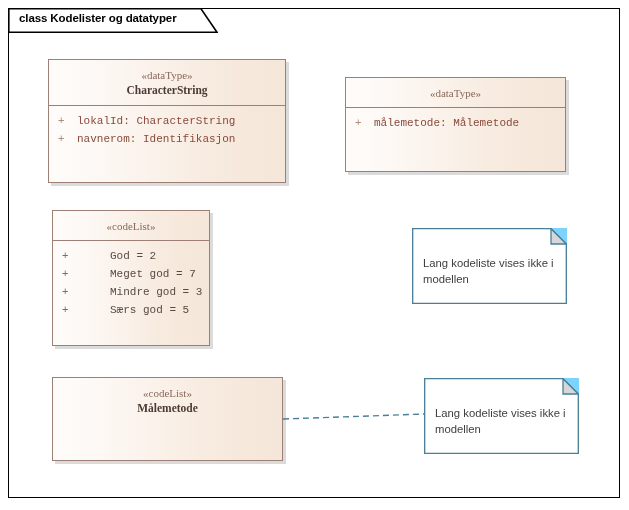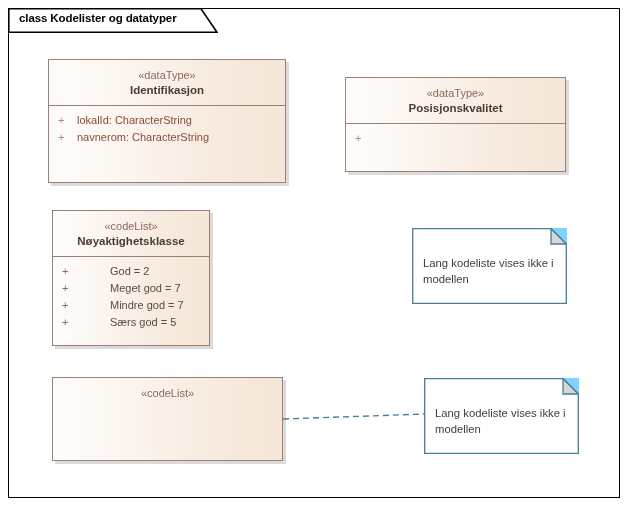--- a/index.html
+++ b/index.html
@@ -62,20 +62,21 @@
     box-sizing: border-box;
     border: 1px solid #9e7f76;
     background: linear-gradient(to right, #fefcfa 0%, #fdf8f4 22%, #f7eade 72%, #f4e6d8 100%);
     box-shadow: 3px 3px 0 0 rgba(160,160,160,0.38);
   }
   .uml-head {
     padding-top: 8px;
     padding-bottom: 7px;
     text-align: center;
     line-height: 1.28;
+    font-family: Liberation Serif, serif;
   }
   .stereotype {
     display: block;
     font-size: 11px;
     color: #8a6a5c;
     letter-spacing: 0px;
   }
   .classname {
     display: block;
     font-size: 11.5px;
@@ -103,20 +104,21 @@
   .attr-vis {
     width: 28px;
     flex: 0 0 28px;
     text-align: left;
     padding-left: 9px;
     box-sizing: border-box;
     color: #b08a7a;
   }
   .attr-text {
     color: #8a4a3c;
+    font-family: Liberation Mono, monospace;
   }
   
   .codelist .attr-row { color: #5b4a42; }
   .codelist .attr-text { color: #5b4a42; margin-left: 29px; }
   .codelist .attr-vis { color: #8a6a5c; }
 
   
   .note {
     position: absolute;
     box-sizing: border-box;
@@ -152,77 +154,77 @@
   <div class="frame-tab">
     <svg class="tab-shape" width="210" height="25" viewBox="0 0 210 25">
       <path d="M0.8,0.8 L193,0.8 L209,24.2 L0.8,24.2 Z" fill="#ffffff" stroke="#000000" stroke-width="1.6"></path>
     </svg>
     <span class="tab-label">class Kodelister og datatyper</span>
   </div>
 
   <div class="uml-box" style="left:48px; top:59px; width:238px; height:124px;">
     <div class="uml-head">
       <span class="stereotype">«dataType»</span>
-      <span class="classname">Identifikasjon</span>
+      <span class="classname">CharacterString</span>
     </div>
     <div class="uml-divider"></div>
     <div class="uml-body">
       <div class="attr-row">
         <span class="attr-vis">+</span>
         <span class="attr-text">lokalId: CharacterString</span>
       </div>
       <div class="attr-row">
         <span class="attr-vis">+</span>
-        <span class="attr-text">navnerom: CharacterString</span>
+        <span class="attr-text">navnerom: Identifikasjon</span>
       </div>
     </div>
   </div>
 
   <div class="uml-box" style="left:345px; top:77px; width:221px; height:95px;">
     <div class="uml-head">
       <span class="stereotype">«dataType»</span>
-      <span class="classname">Posisjonskvalitet</span>
     </div>
     <div class="uml-divider"></div>
     <div class="uml-body">
       <div class="attr-row">
         <span class="attr-vis">+</span>
+        <span class="attr-text">målemetode: Målemetode</span>
       </div>
     </div>
   </div>
 
   <div class="uml-box codelist" style="left:52px; top:210px; width:158px; height:136px;">
     <div class="uml-head">
       <span class="stereotype">«codeList»</span>
-      <span class="classname">Nøyaktighetsklasse</span>
     </div>
     <div class="uml-divider"></div>
     <div class="uml-body">
       <div class="attr-row">
         <span class="attr-vis">+</span>
         <span class="attr-text">God = 2</span>
       </div>
       <div class="attr-row">
         <span class="attr-vis">+</span>
         <span class="attr-text">Meget god = 7</span>
       </div>
       <div class="attr-row">
         <span class="attr-vis">+</span>
-        <span class="attr-text">Mindre god = 7</span>
+        <span class="attr-text">Mindre god = 3</span>
       </div>
       <div class="attr-row">
         <span class="attr-vis">+</span>
         <span class="attr-text">Særs god = 5</span>
       </div>
     </div>
   </div>
 
   <div class="uml-box codelist" style="left:52px; top:377px; width:231px; height:84px;">
     <div class="uml-head">
       <span class="stereotype">«codeList»</span>
+      <span class="classname">Målemetode</span>
     </div>
   </div>
 
   <div class="note" style="left:412px; top:228px; width:155px; height:76px;">
     <svg class="note-body" width="155" height="76" viewBox="0 0 155 76">
       <path d="M0.7,0.7 L139,0.7 L154.3,16 L154.3,75.3 L0.7,75.3 Z" fill="#ffffff" stroke="#4a7f96" stroke-width="1.3"></path>
       <path d="M139,0.7 L154.3,16 L139,16 Z" fill="#d7d7d7" stroke="#4a7f96" stroke-width="1.3" stroke-linejoin="miter"></path>
     </svg>
     <div class="note-text">
       <div>Lang kodeliste vises ikke i</div>

